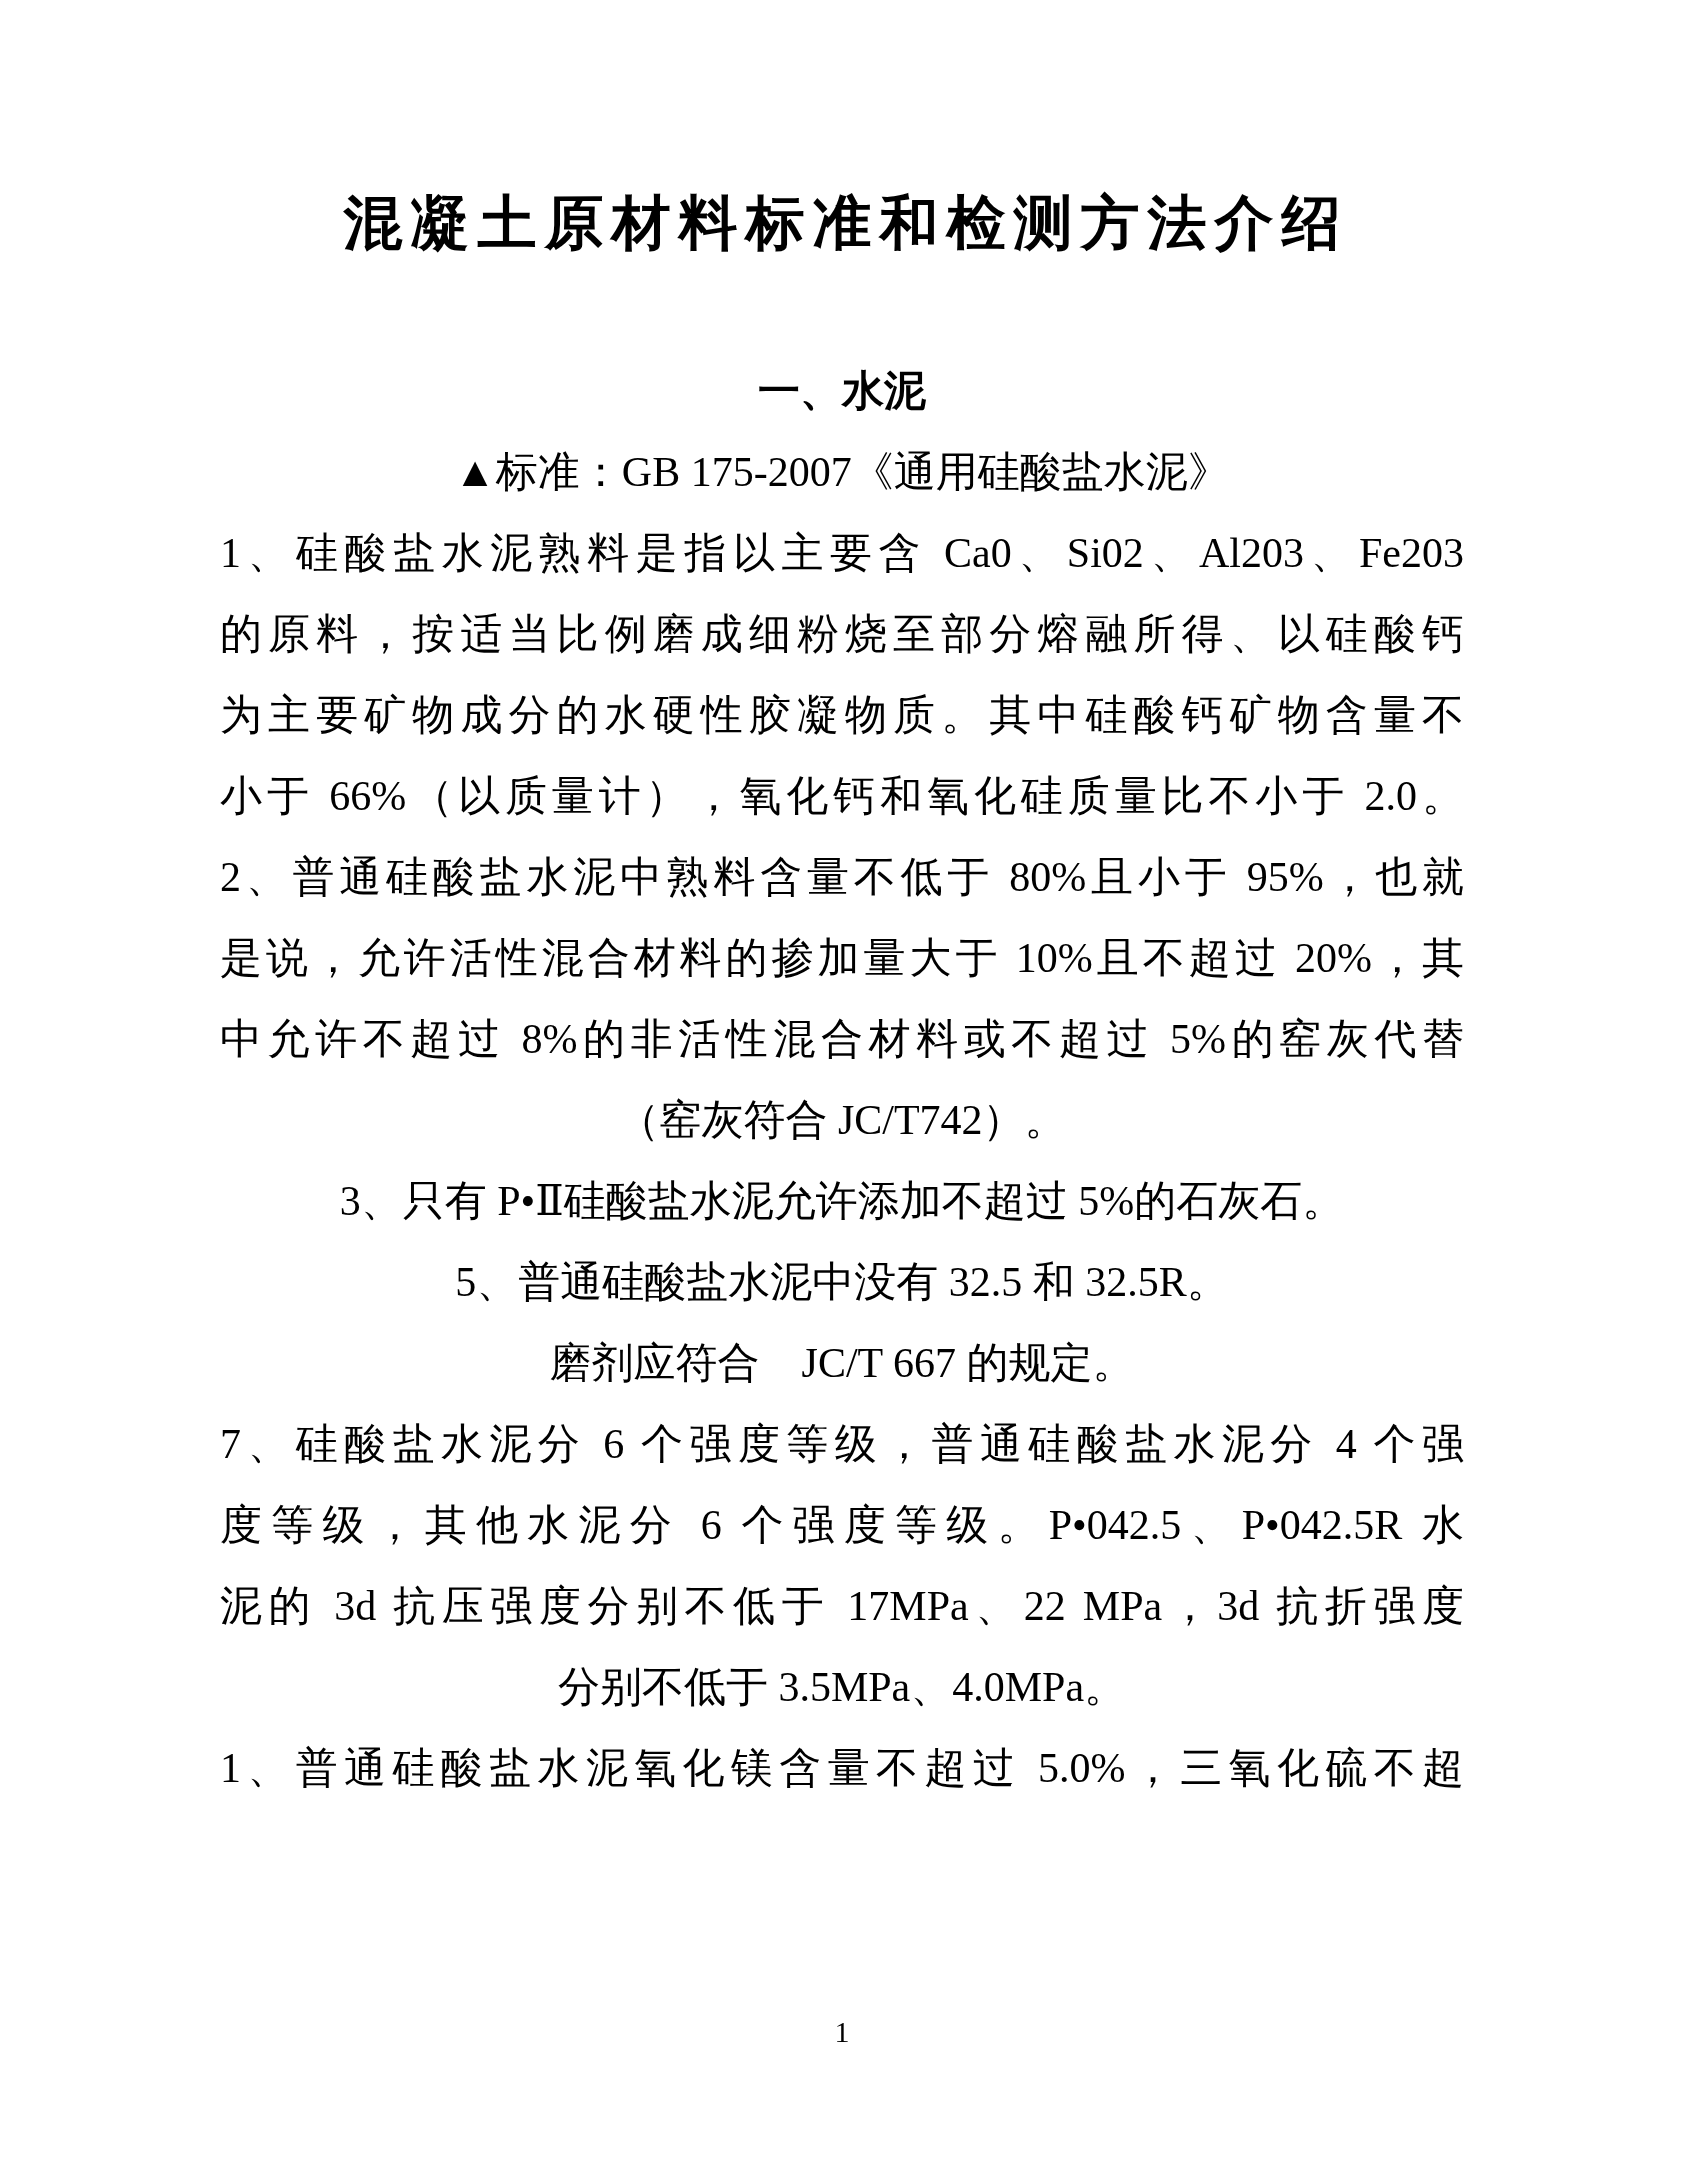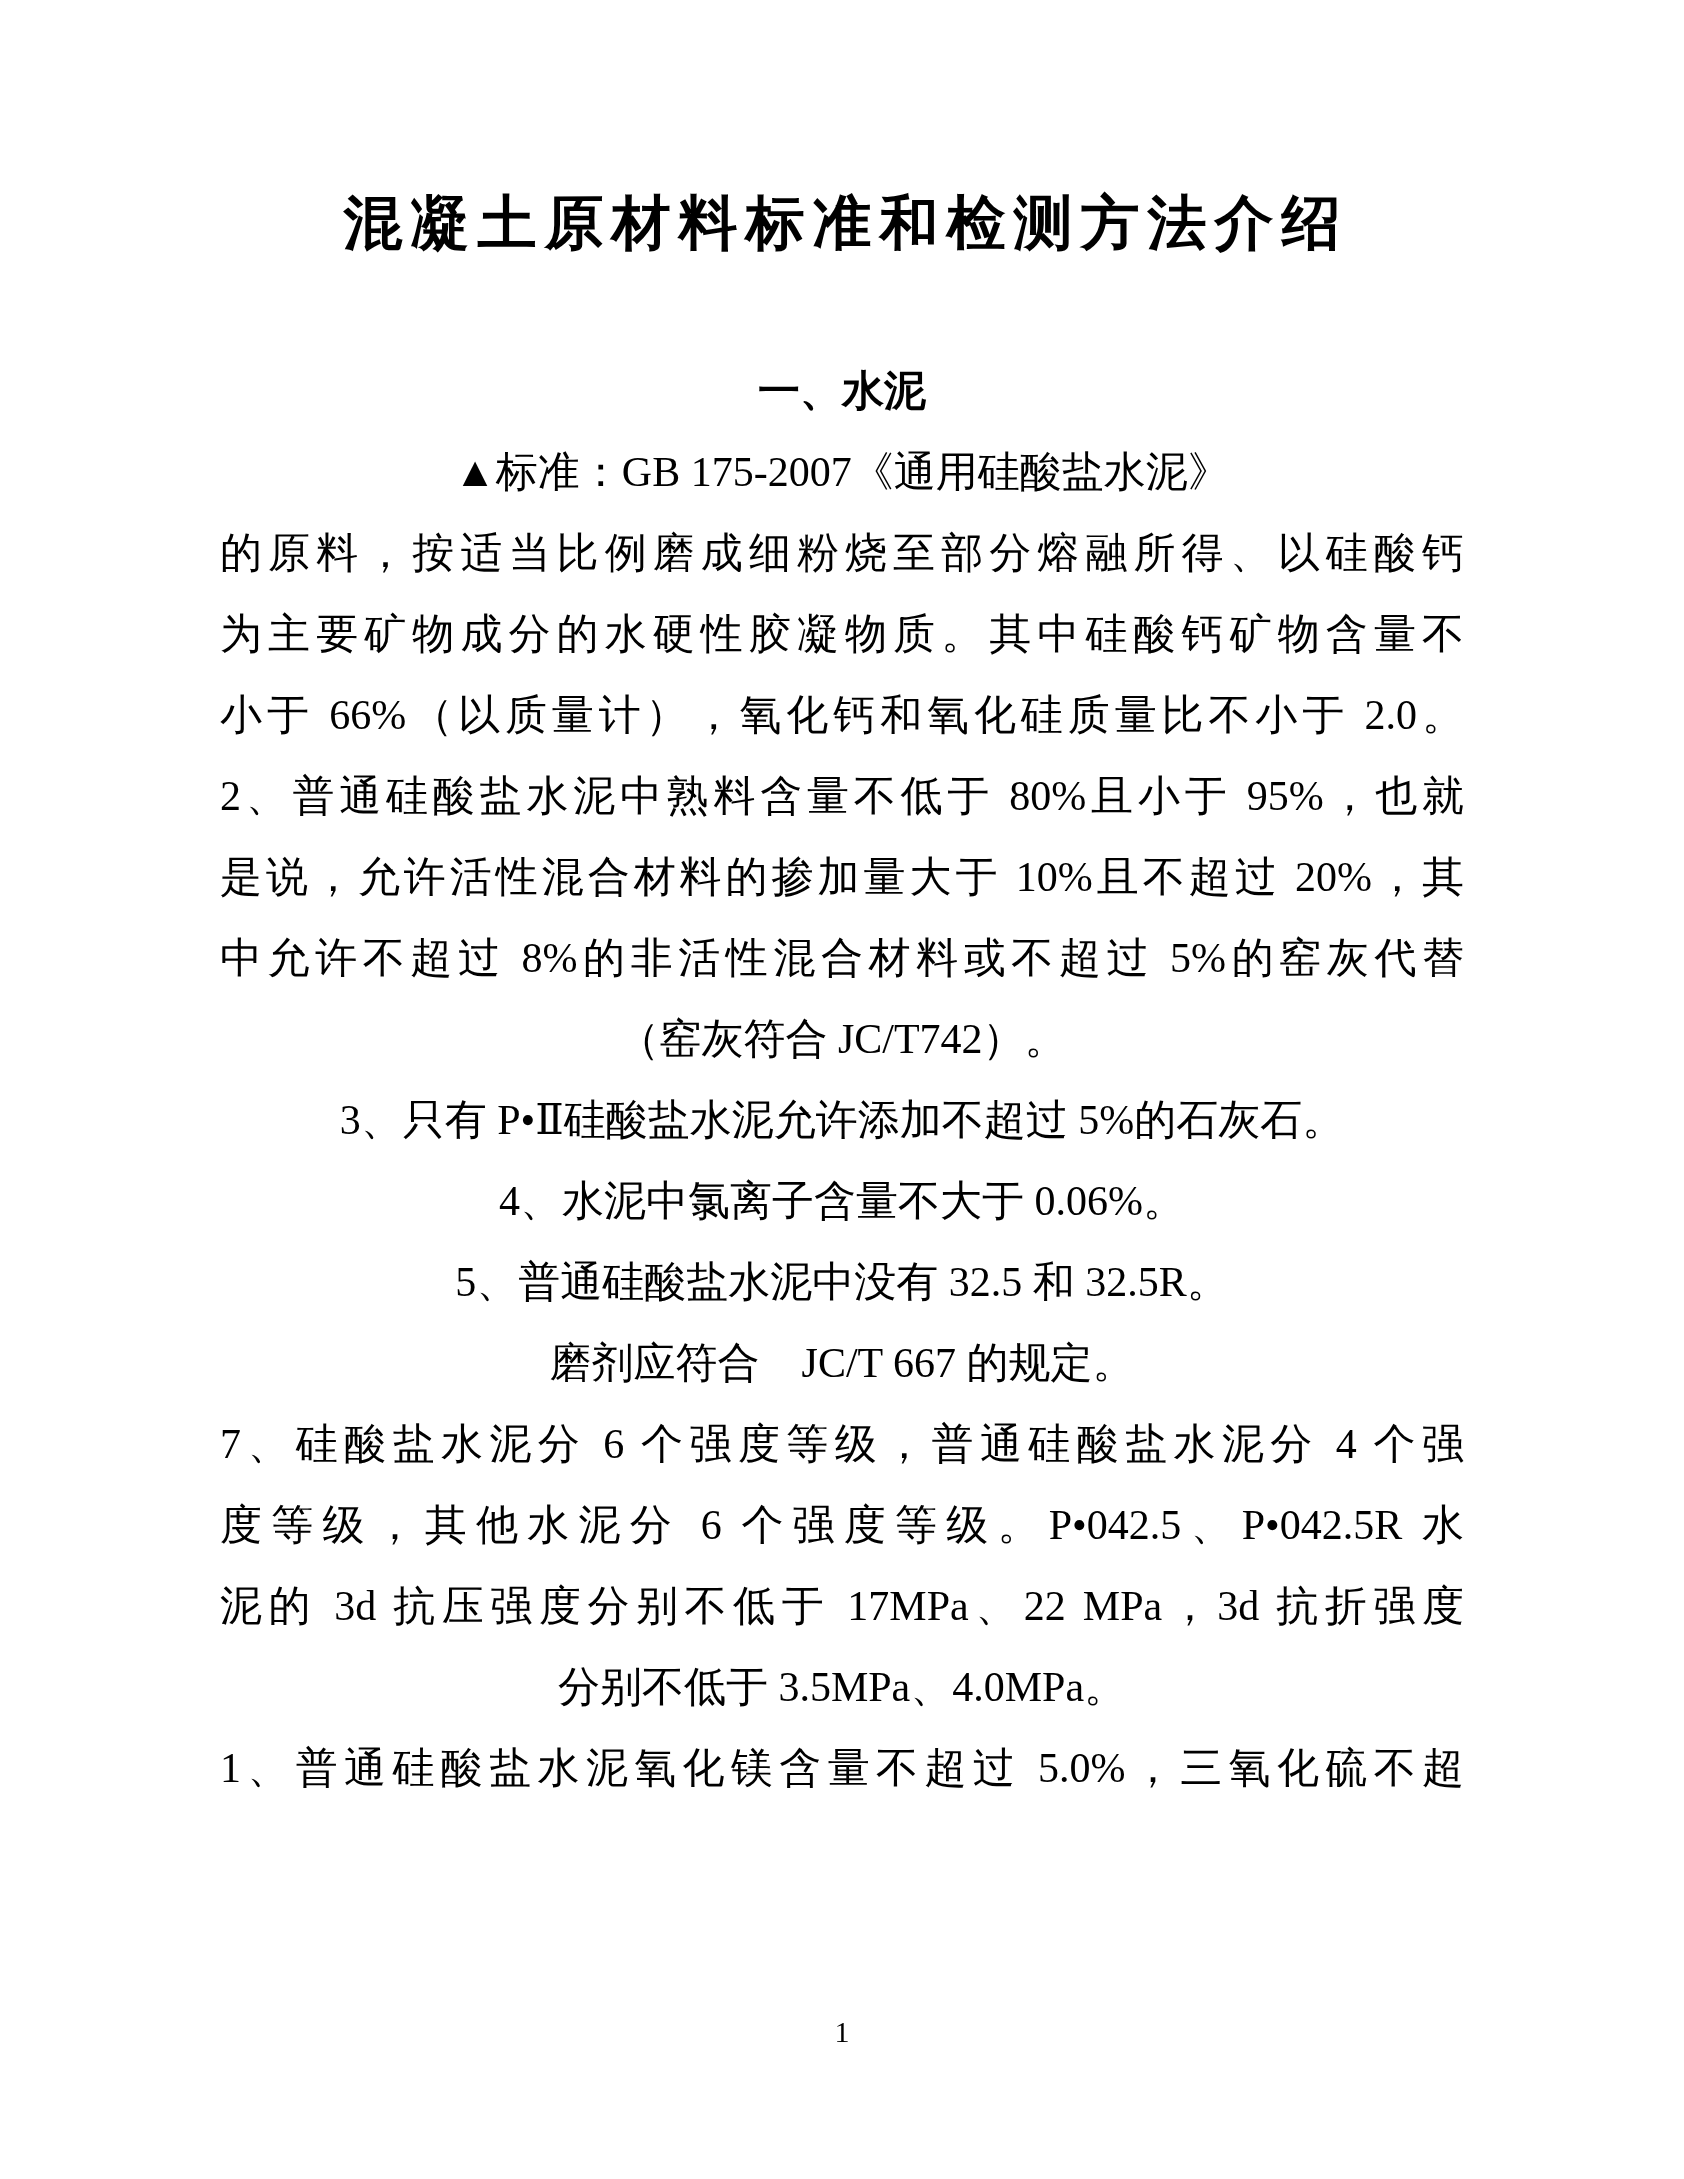--- a/index.html
+++ b/index.html
@@ -59,29 +59,29 @@
 </style>
 </head>
 <body>
 
 <div class="page">
   <div class="doc-title">混凝土原材料标准和检测方法介绍</div>
 
   <div class="content">
       <div class="line heading">一、水泥</div>
       <div class="line">▲标准：GB 175-2007《通用硅酸盐水泥》</div>
+      <div class="line justify">1、硅酸盐水泥熟料是指以主要含 Ca0、Si02、Al203、Fe203</div>
       <div class="line justify">的原料，按适当比例磨成细粉烧至部分熔融所得、以硅酸钙</div>
       <div class="line justify">为主要矿物成分的水硬性胶凝物质。其中硅酸钙矿物含量不</div>
       <div class="line justify">小于 66%（以质量计），氧化钙和氧化硅质量比不小于 2.0。</div>
       <div class="line justify">2、普通硅酸盐水泥中熟料含量不低于 80%且小于 95%，也就</div>
       <div class="line justify">是说，允许活性混合材料的掺加量大于 10%且不超过 20%，其</div>
       <div class="line justify">中允许不超过 8%的非活性混合材料或不超过 5%的窑灰代替</div>
       <div class="line">（窑灰符合 JC/T742）。</div>
       <div class="line">3、只有 P•Ⅱ硅酸盐水泥允许添加不超过 5%的石灰石。</div>
-      <div class="line">4、水泥中氯离子含量不大于 0.06%。</div>
       <div class="line">5、普通硅酸盐水泥中没有 32.5 和 32.5R。</div>
       <div class="line">磨剂应符合　JC/T 667 的规定。</div>
       <div class="line justify">7、硅酸盐水泥分 6 个强度等级，普通硅酸盐水泥分 4 个强</div>
       <div class="line justify">度等级，其他水泥分 6 个强度等级。P•042.5、P•042.5R 水</div>
       <div class="line justify">泥的 3d 抗压强度分别不低于 17MPa、22 MPa，3d 抗折强度</div>
       <div class="line">分别不低于 3.5MPa、4.0MPa。</div>
       <div class="line justify">1、普通硅酸盐水泥氧化镁含量不超过 5.0%，三氧化硫不超</div>
     </div>
 
   <div class="footer">

